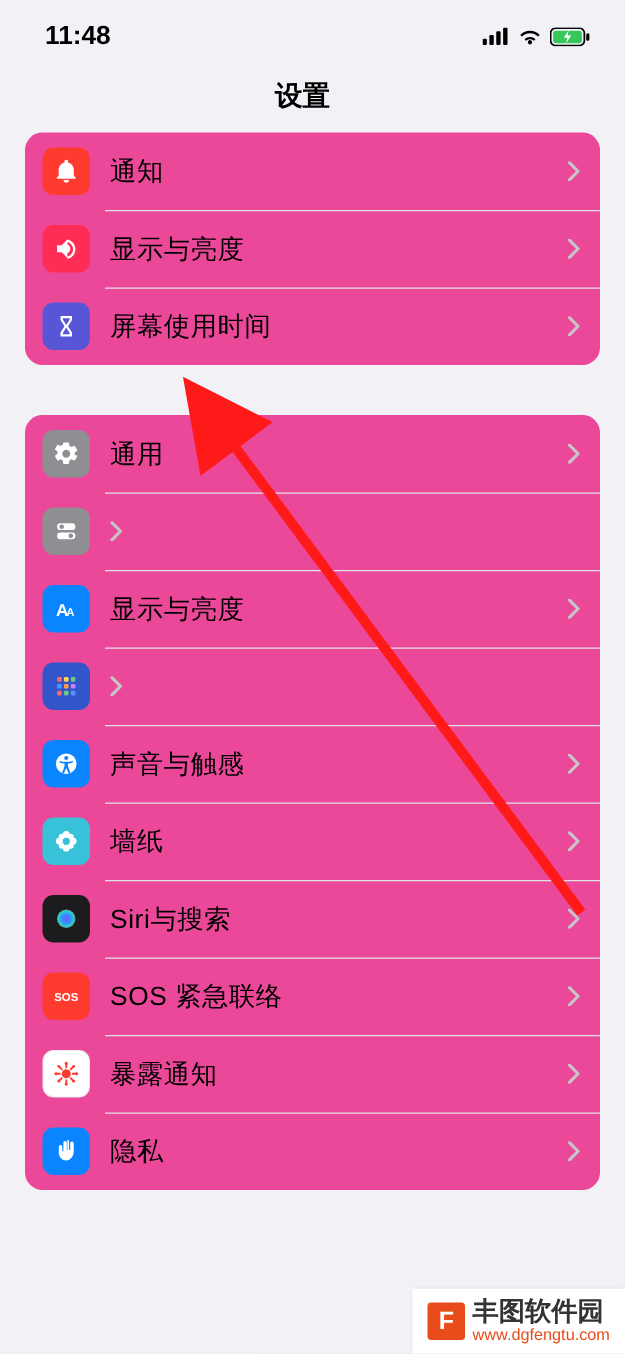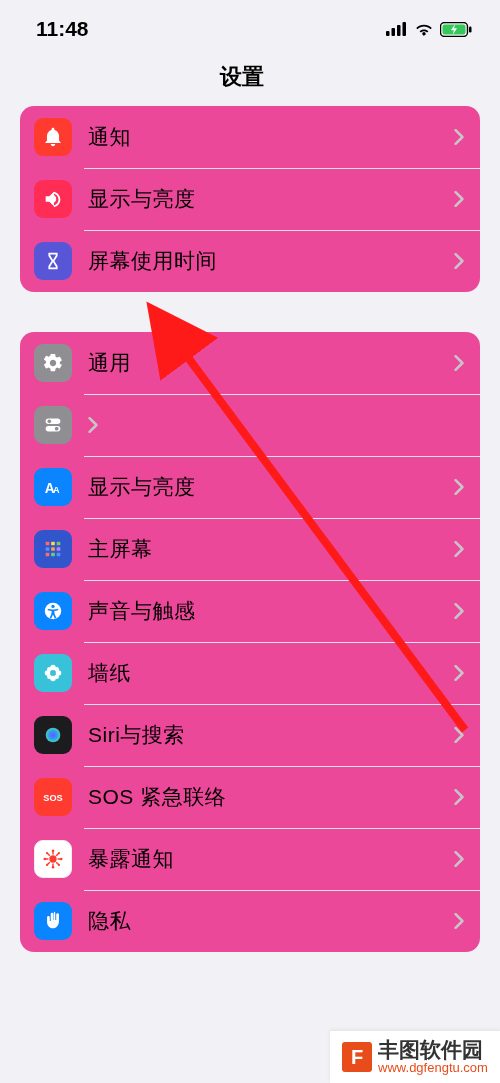--- a/index.html
+++ b/index.html
@@ -205,21 +205,20 @@
               <rect x="16" y="4" width="4" height="4" rx="1" fill="#6bcB77"></rect>
               <rect x="4" y="10" width="4" height="4" rx="1" fill="#4d96ff"></rect>
               <rect x="10" y="10" width="4" height="4" rx="1" fill="#ff9f45"></rect>
               <rect x="16" y="10" width="4" height="4" rx="1" fill="#c780fa"></rect>
               <rect x="4" y="16" width="4" height="4" rx="1" fill="#ff6b6b"></rect>
               <rect x="10" y="16" width="4" height="4" rx="1" fill="#6bcB77"></rect>
               <rect x="16" y="16" width="4" height="4" rx="1" fill="#4d96ff"></rect>
             </g>
           </svg>
       </div>
-      <span class="row-label">主屏幕</span>
       <span class="chevron">
           <svg viewBox="0 0 8 14">
             <path fill="none" stroke="currentColor" stroke-width="2.2" stroke-linecap="round" stroke-linejoin="round" d="M1 1l6 6-6 6"></path>
           </svg>
         </span>
     </div>
     <div class="row">
       <div class="icon-wrap" style="background:#0a84ff">
         <svg viewBox="0 0 24 24">
             <circle cx="12" cy="12" r="9" fill="#fff"></circle>

